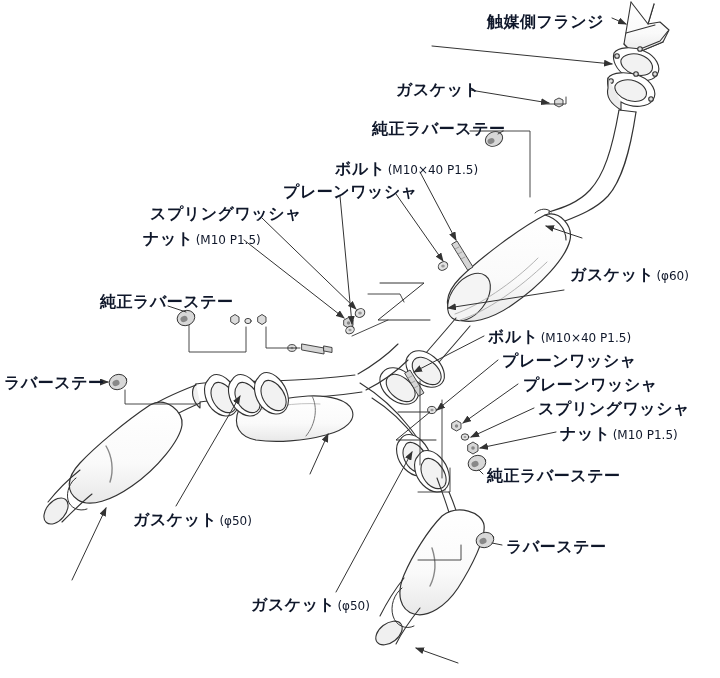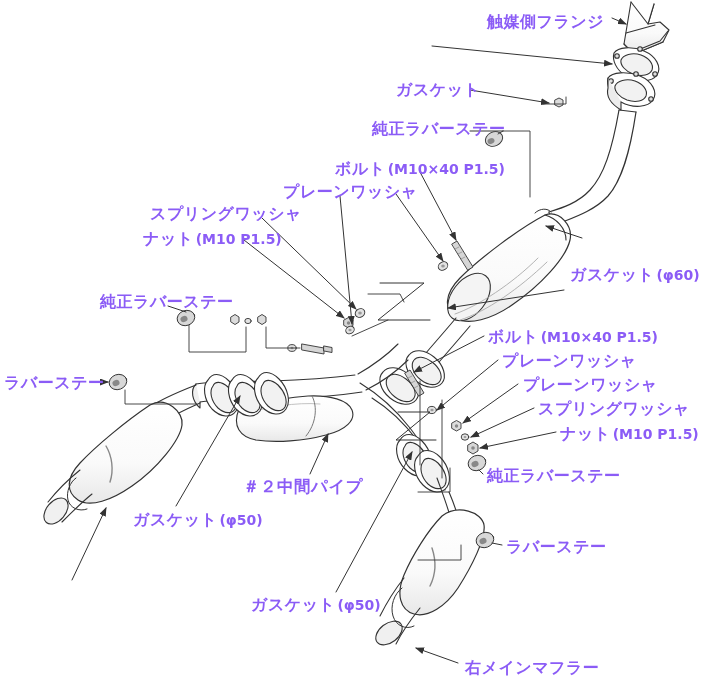--- a/index.html
+++ b/index.html
@@ -17,33 +17,33 @@
   }
   #diagram-svg {
     position: absolute;
     left: 0;
     top: 0;
     width: 720px;
     height: 678px;
   }
   .lbl {
     position: absolute;
-    color: #8b5cf6;
+    color: #0f172a;
     white-space: nowrap;
     line-height: 1.0;
     font-family: "DejaVu Sans", "Liberation Sans", sans-serif;
   }
   .lbl .main {
     font-size: 16px;
     font-weight: 600;
     letter-spacing: 0.5px;
   }
   .lbl .spec {
-    font-size: 14px;
-    font-weight: 700;
+    font-size: 12px;
+    font-weight: 400;
     letter-spacing: 0px;
     margin-left: 2px;
   }
   .lbl.big .main { font-size: 16.5px; }
 </style>
 </head>
 <body>
 
 <div id="page">
 
@@ -413,29 +413,23 @@
   </div>
   <div class="lbl" style="left:560px;top:426px;">
     <span class="main">ナット</span><span class="spec">(M10 P1.5)</span>
   </div>
   <div class="lbl" style="left:4px;top:375px;">
     <span class="main">ラバーステー</span><span class="spec"></span>
   </div>
   <div class="lbl" style="left:487px;top:468px;">
     <span class="main">純正ラバーステー</span><span class="spec"></span>
   </div>
-  <div class="lbl big" style="left:243px;top:479px;">
-    <span class="main">＃２中間パイプ</span><span class="spec"></span>
-  </div>
   <div class="lbl" style="left:133px;top:512px;">
     <span class="main">ガスケット</span><span class="spec">(φ50)</span>
   </div>
   <div class="lbl" style="left:506px;top:539px;">
     <span class="main">ラバーステー</span><span class="spec"></span>
   </div>
   <div class="lbl" style="left:251px;top:597px;">
     <span class="main">ガスケット</span><span class="spec">(φ50)</span>
   </div>
-  <div class="lbl" style="left:465px;top:660px;">
-    <span class="main">右メインマフラー</span><span class="spec"></span>
-  </div>
 
 </div>
 
 </body></html>

